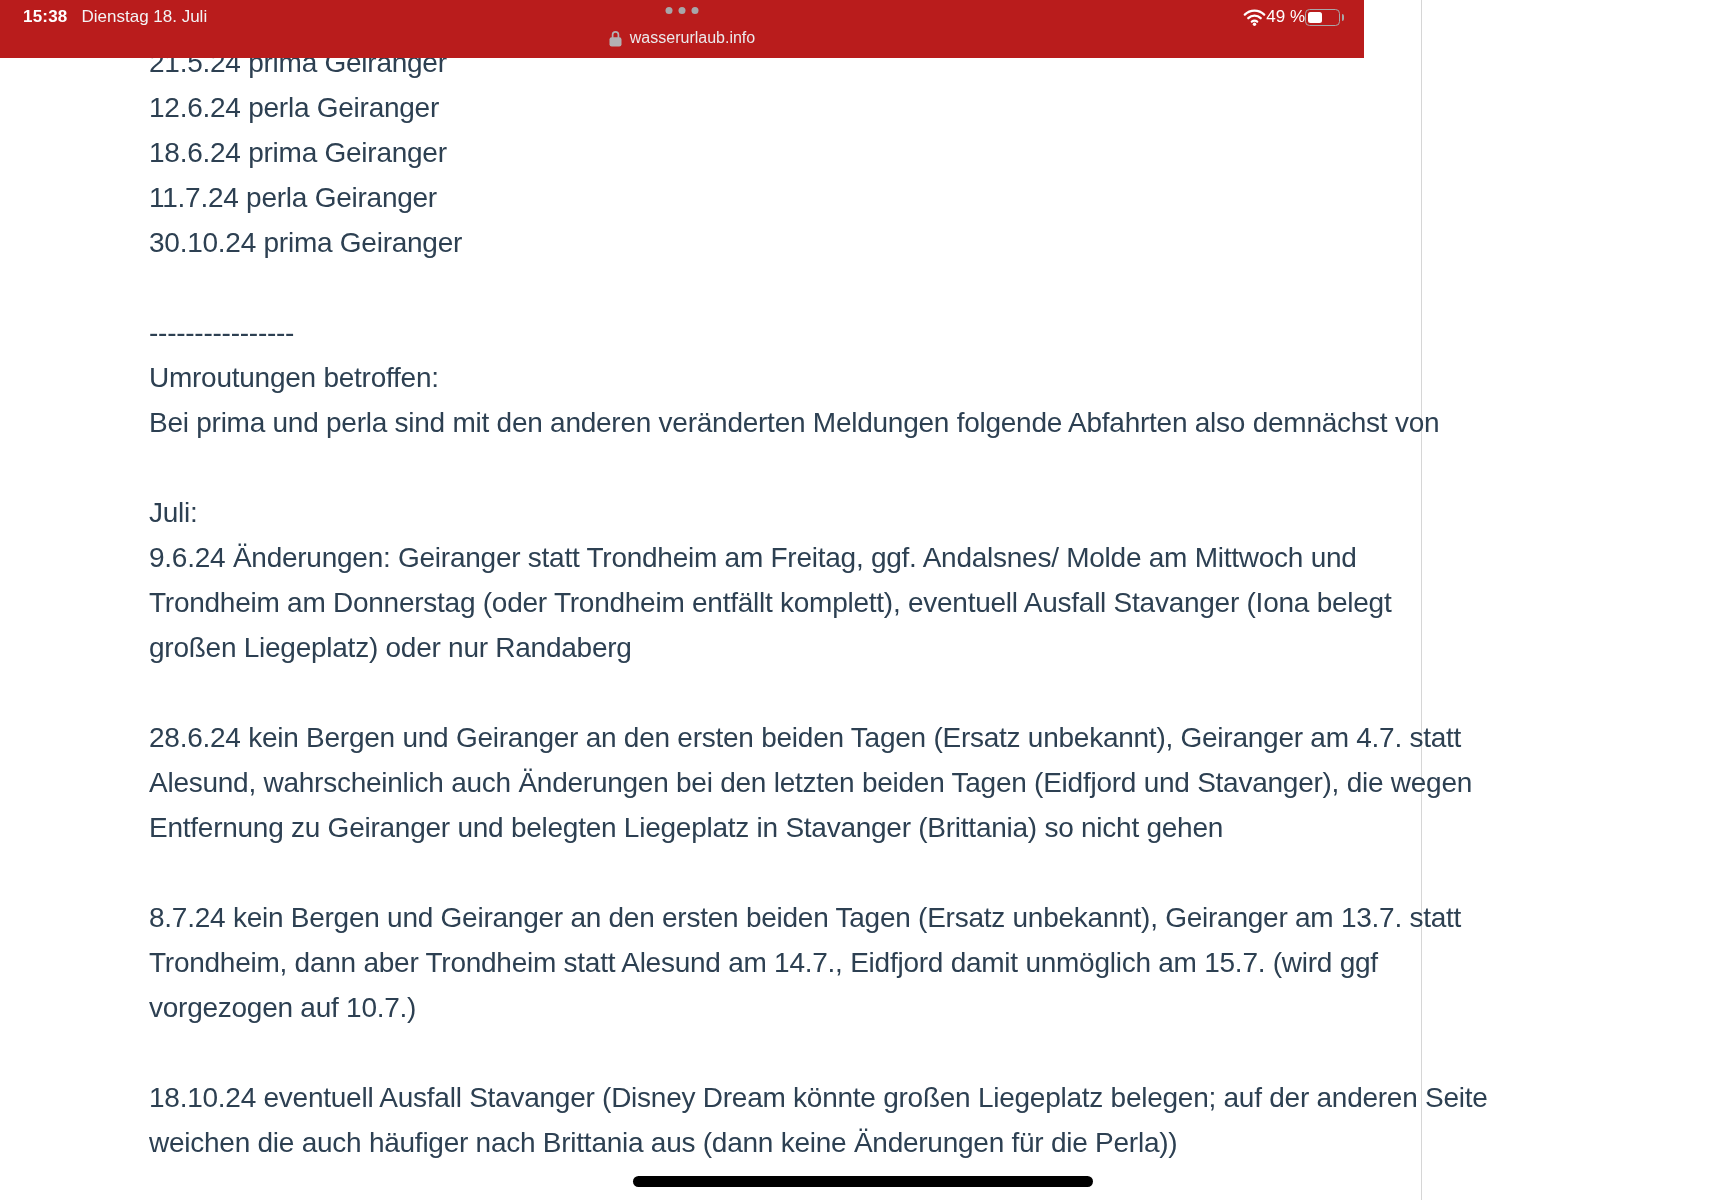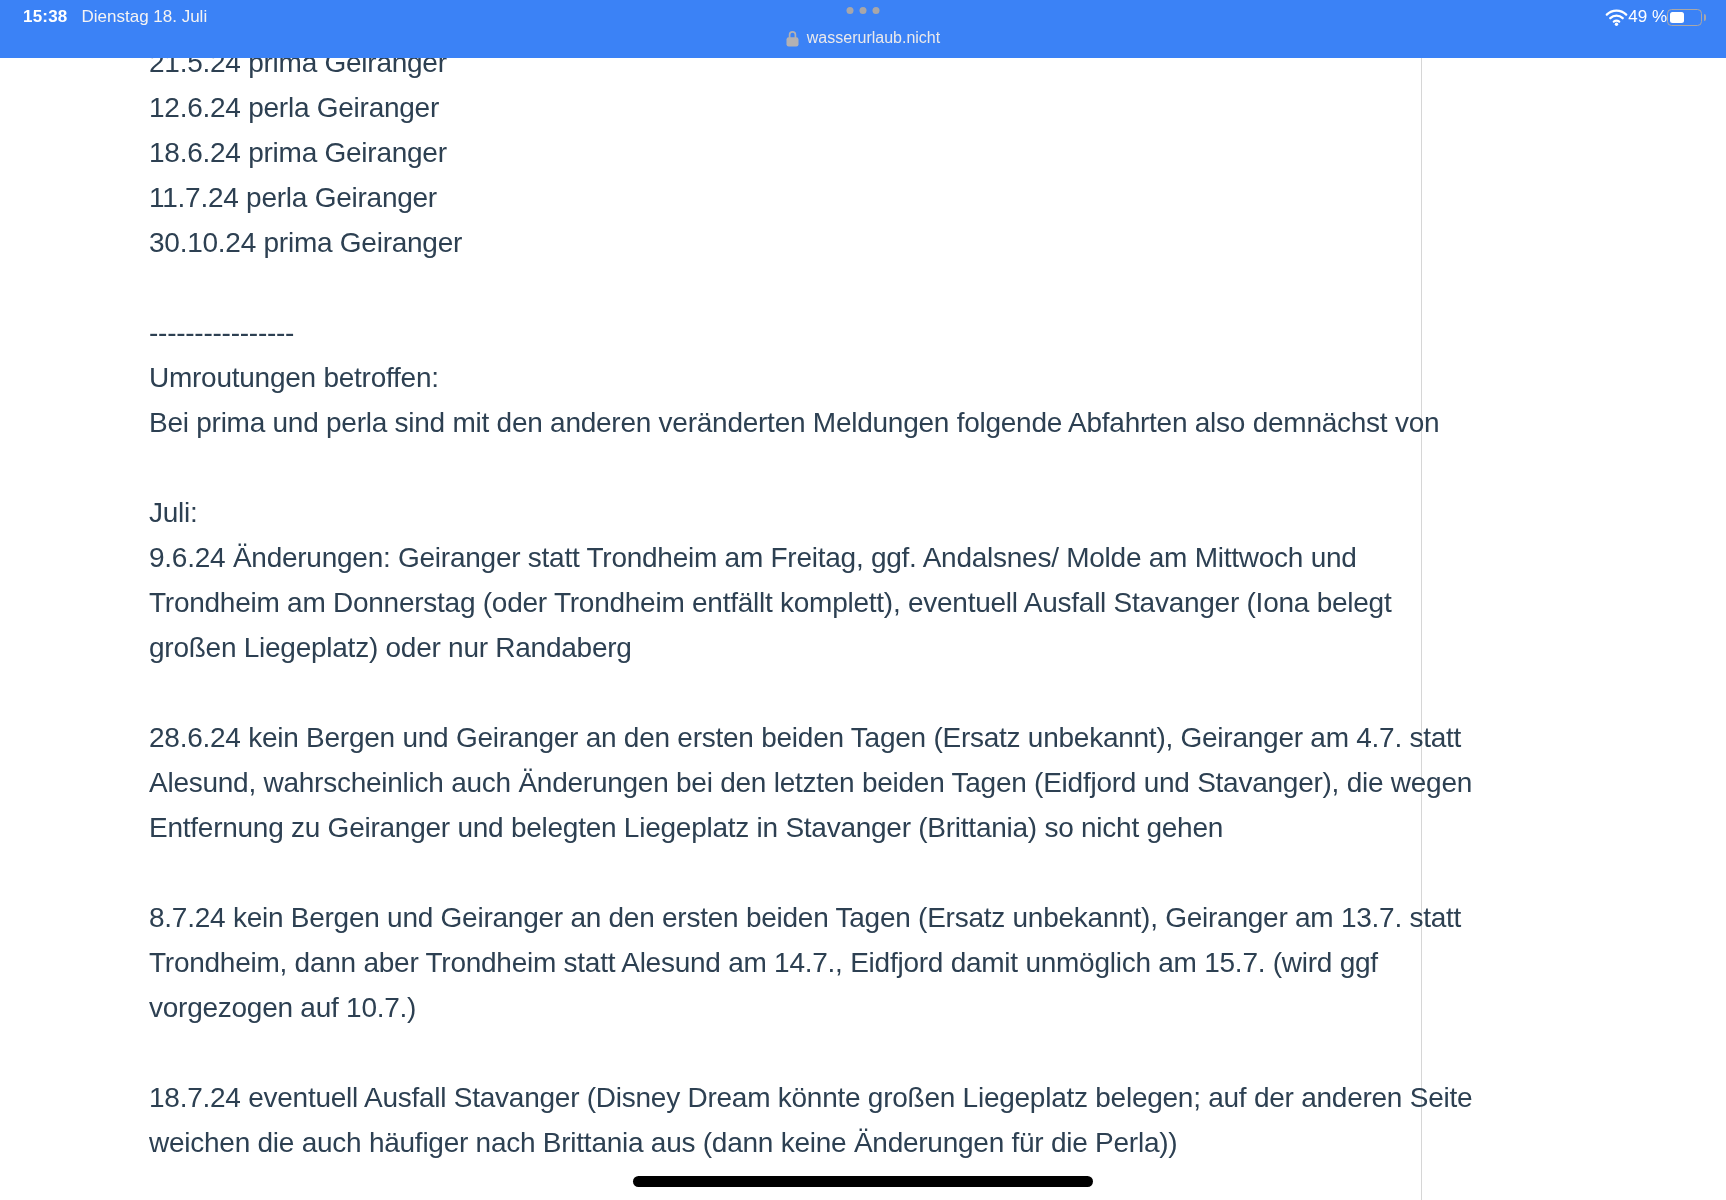--- a/index.html
+++ b/index.html
@@ -8,22 +8,22 @@
     background: #ffffff;
     overflow: hidden;
     font-family: "Liberation Sans", sans-serif;
     position: relative;
   }
 
   
   .status-bar {
     position: absolute;
     top: 0; left: 0;
-    width: 1726px; height: 58px;
-    background: #3b82f6;
+    width: 1364px; height: 58px;
+    background: #b91c1c;
     z-index: 10;
     color: #ffffff;
   }
   .sb-row1 {
     position: absolute;
     top: 6px; left: 0; right: 0;
     height: 22px;
     display: flex;
     justify-content: space-between;
     align-items: center;
@@ -141,21 +141,21 @@
       <span class="dot"></span>
       <span class="dot"></span>
   </div>
   <div class="sb-row2">
     <span style="display:flex;align-items:center;">
       <svg width="13" height="17" viewBox="0 0 13 17">
         <path d="M3.6 8 V4.7 a2.9 2.9 0 0 1 5.8 0 V8" stroke="#b3b1b3" stroke-width="1.7" fill="none"></path>
         <rect x="0.5" y="7.2" width="12" height="9.2" rx="2.2" fill="#b3b1b3"></rect>
       </svg>
     </span>
-    <span>wasserurlaub.nicht</span>
+    <span>wasserurlaub.info</span>
   </div>
 </div>
 
 <div class="right-border"></div>
 
 <div class="content">
     <div class="paragraph">
       <div class="text-line">21.5.24 prima Geiranger</div>
       <div class="text-line">12.6.24 perla Geiranger</div>
       <div class="text-line">18.6.24 prima Geiranger</div>
@@ -177,18 +177,18 @@
       <div class="text-line">28.6.24 kein Bergen und Geiranger an den ersten beiden Tagen (Ersatz unbekannt), Geiranger am 4.7. statt</div>
       <div class="text-line">Alesund, wahrscheinlich auch Änderungen bei den letzten beiden Tagen (Eidfjord und Stavanger), die wegen</div>
       <div class="text-line">Entfernung zu Geiranger und belegten Liegeplatz in Stavanger (Brittania) so nicht gehen</div>
     </div>
     <div class="paragraph">
       <div class="text-line">8.7.24 kein Bergen und Geiranger an den ersten beiden Tagen (Ersatz unbekannt), Geiranger am 13.7. statt</div>
       <div class="text-line">Trondheim, dann aber Trondheim statt Alesund am 14.7., Eidfjord damit unmöglich am 15.7. (wird ggf</div>
       <div class="text-line">vorgezogen auf 10.7.)</div>
     </div>
     <div class="paragraph">
-      <div class="text-line">18.7.24 eventuell Ausfall Stavanger (Disney Dream könnte großen Liegeplatz belegen; auf der anderen Seite</div>
+      <div class="text-line">18.10.24 eventuell Ausfall Stavanger (Disney Dream könnte großen Liegeplatz belegen; auf der anderen Seite</div>
       <div class="text-line">weichen die auch häufiger nach Brittania aus (dann keine Änderungen für die Perla))</div>
     </div>
   </div>
 
 <div class="home-indicator"></div>
 
 </body></html>

